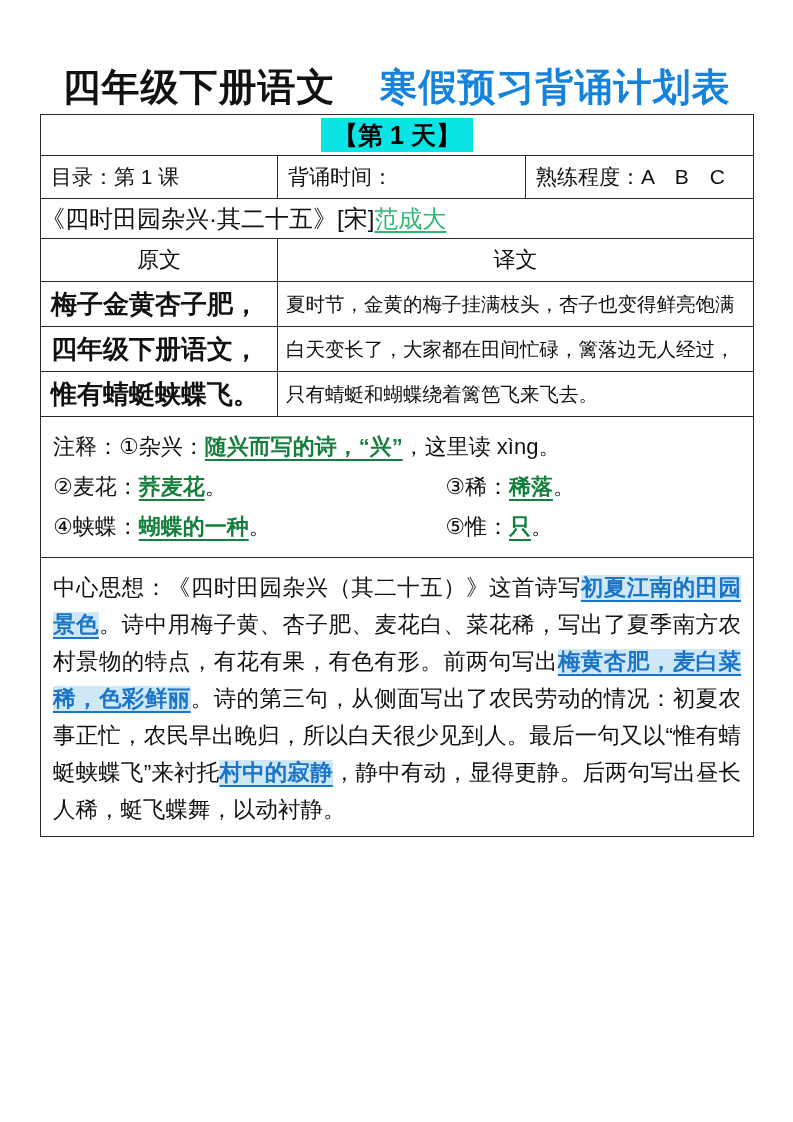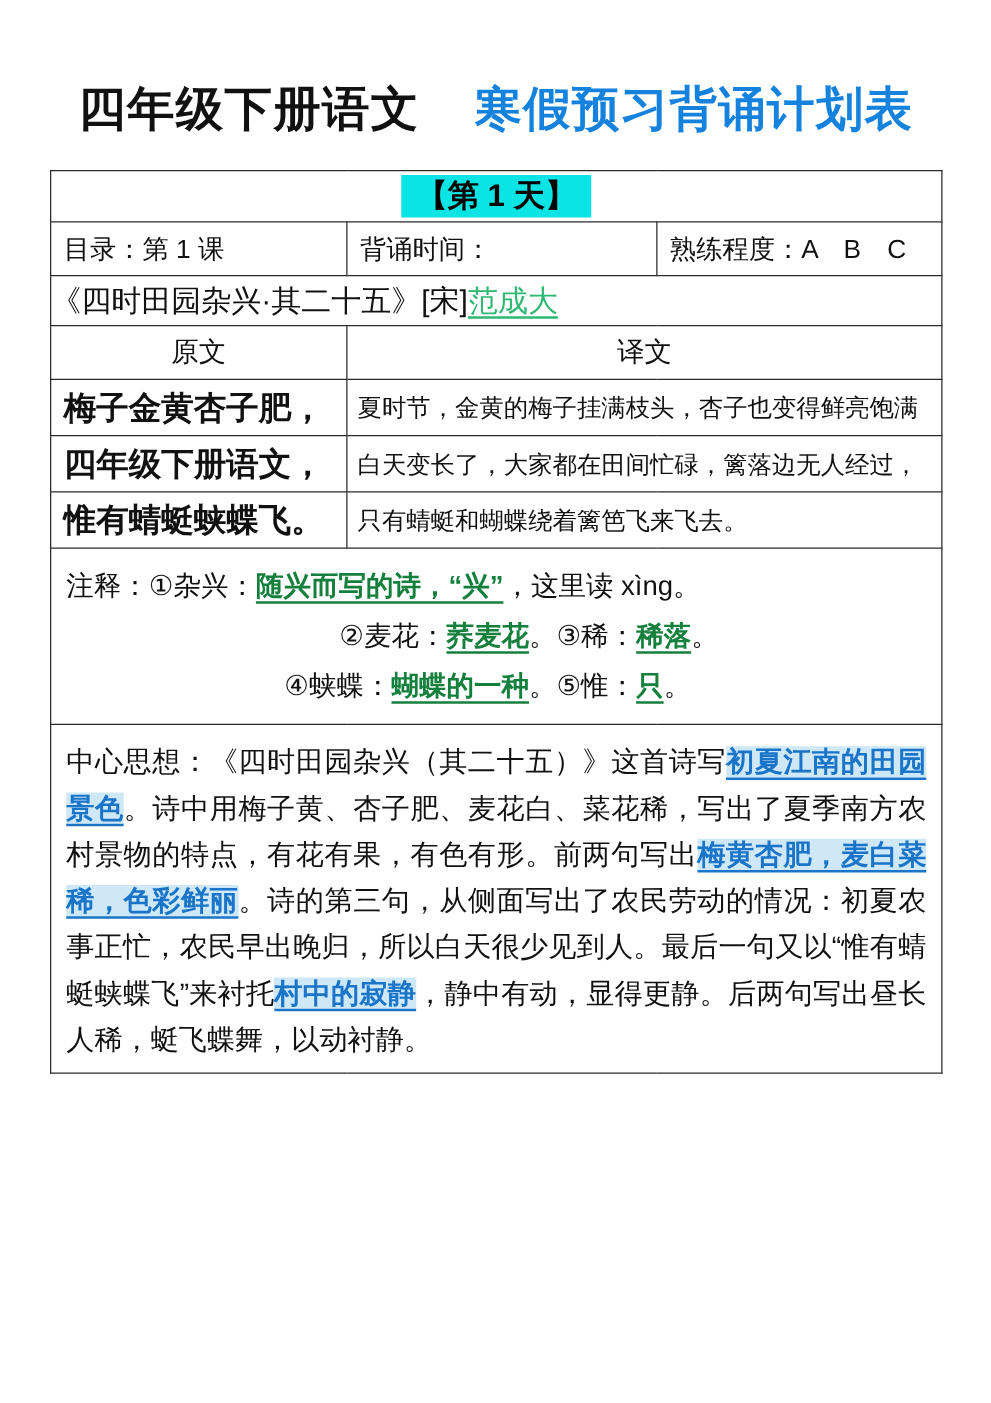--- a/index.html
+++ b/index.html
@@ -25,21 +25,21 @@
     font-size: 38px;
     font-weight: 900;
     letter-spacing: 1px;
     color: #111111;
     white-space: nowrap;
   }
   .main-title .title-blue { color: #1583dd; margin-left: 44px; }
 
   table.sheet {
     position: absolute;
-    top: 136px;
+    top: 114px;
     left: 40px;
     width: 713px;
     border-collapse: collapse;
     table-layout: fixed;
     color: #111111;
   }
   table.sheet td {
     border: 1.6px solid #2a2a2a;
     padding: 0;
     vertical-align: middle;
@@ -97,21 +97,21 @@
     white-space: nowrap;
   }
 
   td.notes-cell {
     height: 128px;
     font-size: 22px;
     padding: 6px 12px !important;
   }
   .notes-line { line-height: 40px; white-space: nowrap; }
   .notes-line.two-col { display: flex; }
-  .notes-line.two-col .note-item-left { flex: 0 0 57%; text-align: right; }
+  .notes-line.two-col .note-item-left { flex: 0 0 57%; }
   .note-term {
     color: #15803d;
     font-weight: 700;
     text-decoration: underline;
     text-underline-offset: 5px;
   }
 
   td.idea-cell {
     font-size: 22.5px;
     line-height: 37px;

